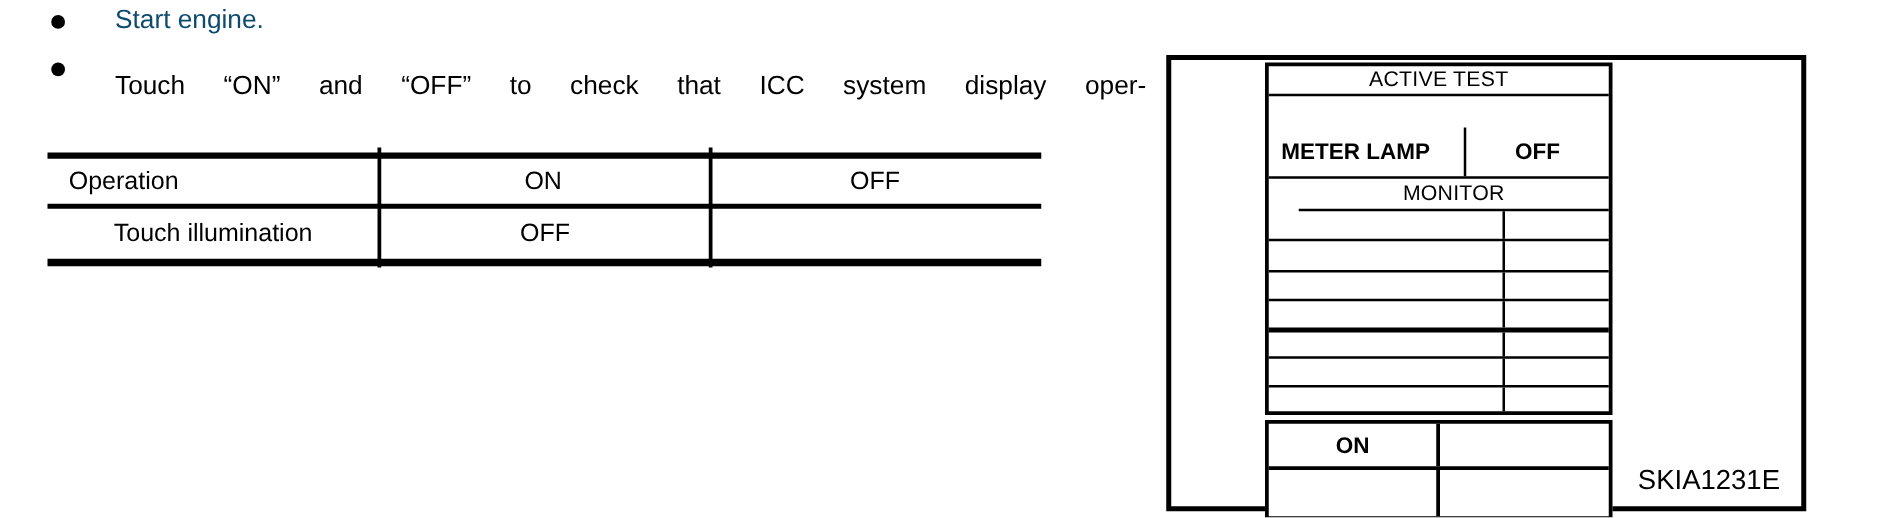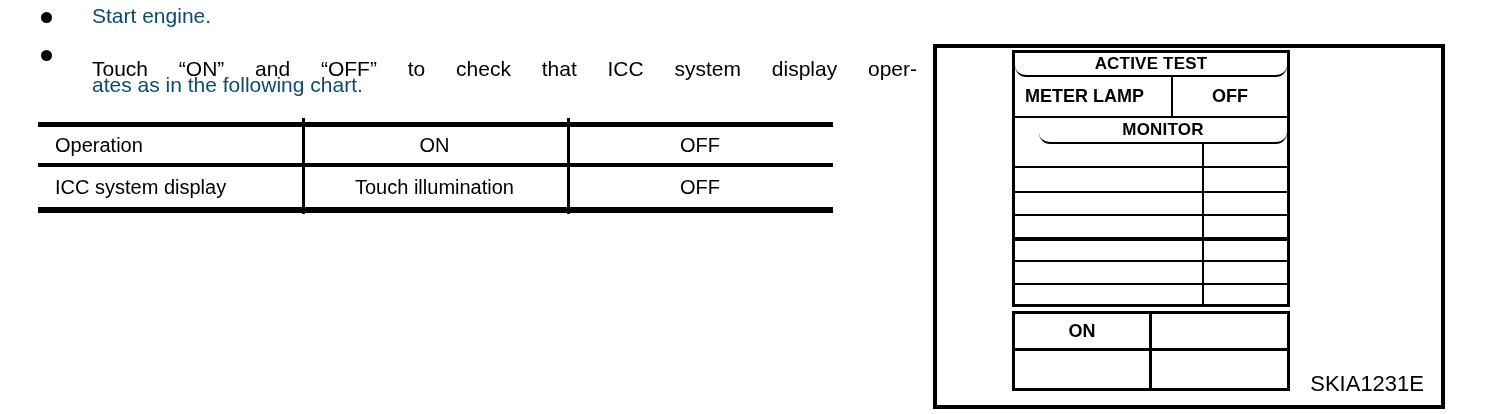--- a/index.html
+++ b/index.html
@@ -21,23 +21,23 @@
   .lcell.c-left{justify-content:flex-start;padding-left:17px;}
   .lcell.c-mid{justify-content:center;}
   
   .frame{left:933px;top:44px;width:512px;height:365px;border:4px solid #000;box-sizing:border-box;background:#fff;}
   .panel{position:absolute;left:75px;top:2px;width:278px;}
   .panel-top,.panel-bottom{border:3px solid #000;box-sizing:border-box;width:278px;background:#fff;}
   .prow{display:flex;align-items:center;}
   .bb2{border-bottom:2px solid #000;}
   .bb3{border-bottom:3px solid #000;}
   .bb4{border-bottom:4px solid #000;}
-  .hdr{justify-content:center;font-weight:700;font-size:17px;letter-spacing:0.2px;border-radius:11px;}
+  .hdr{justify-content:center;font-weight:400;font-size:17px;letter-spacing:0.2px;}
   .row-at{height:22px;}
-  .row-meter{height:39px;}
+  .row-meter{height:39px;margin-top:25px;}
   .mc-l{width:158px;align-self:stretch;border-right:2px solid #000;display:flex;align-items:center;padding-left:10px;font-weight:700;font-size:18px;box-sizing:border-box;}
   .mc-r{flex:1;align-self:stretch;display:flex;align-items:center;justify-content:center;font-weight:700;font-size:18px;}
   .row-monitor{height:24px;margin-left:24px;}
   .drow{display:flex;}
   .dr-l{width:187px;border-right:2px solid #000;}
   .dr-r{flex:1;}
   .h22{height:22px;}.h23{height:23px;}.h21{height:21px;}.h19{height:19px;}
   .panel-gap{height:4px;background:#fff;}
   .pb-row1{height:34px;}
   .pb-row2{height:37px;}
@@ -48,35 +48,33 @@
 </head>
 <body>
 
 <div class="canvas">
 
   <div class="abs bullet-dot" style="left:41px;top:12px;"></div>
   <div class="abs btext" style="left:92px;top:3px;">Start engine.</div>
 
   <div class="abs bullet-dot" style="left:41px;top:50px;"></div>
   <div class="abs btext-just" style="left:92px;top:56px;width:825px;">Touch “ON” and “OFF” to check that ICC system display oper-</div>
-  <div class="abs btext" style="left:92px;top:72px;">ates as in the following chart.</div>
 
   <div class="abs ltable">
     <div class="vline" style="left:264px;"></div>
     <div class="vline" style="left:529px;"></div>
     <div class="hrule" style="top:4px;height:5px;"></div>
     <div class="hrule" style="top:45px;height:4px;"></div>
     <div class="hrule" style="top:89px;height:6px;"></div>
     <div class="lrow" style="top:9px;height:36px;">
       <div class="lcell c-left" style="width:247px;text-align:center;">Operation</div>
       <div class="lcell c-mid" style="width:265px;">ON</div>
       <div class="lcell c-mid" style="width:266px;">OFF</div>
     </div>
     <div class="lrow" style="top:49px;height:40px;">
-      <div class="lcell c-left" style="width:247px;">ICC system display</div>
       <div class="lcell c-mid" style="width:265px;">Touch illumination</div>
       <div class="lcell c-mid" style="width:266px;">OFF</div>
     </div>
   </div>
 
   <div class="abs frame">
     <div class="panel">
       <div class="panel-top">
         <div class="prow hdr row-at bb2">ACTIVE TEST</div>
         <div class="prow row-meter bb2">

